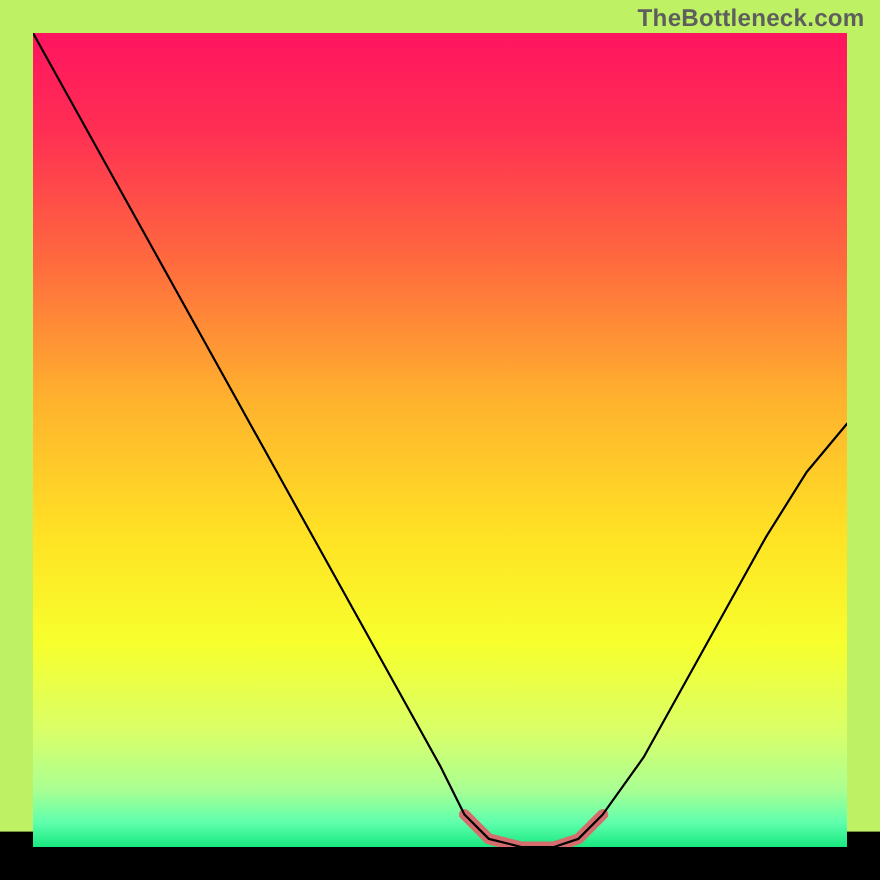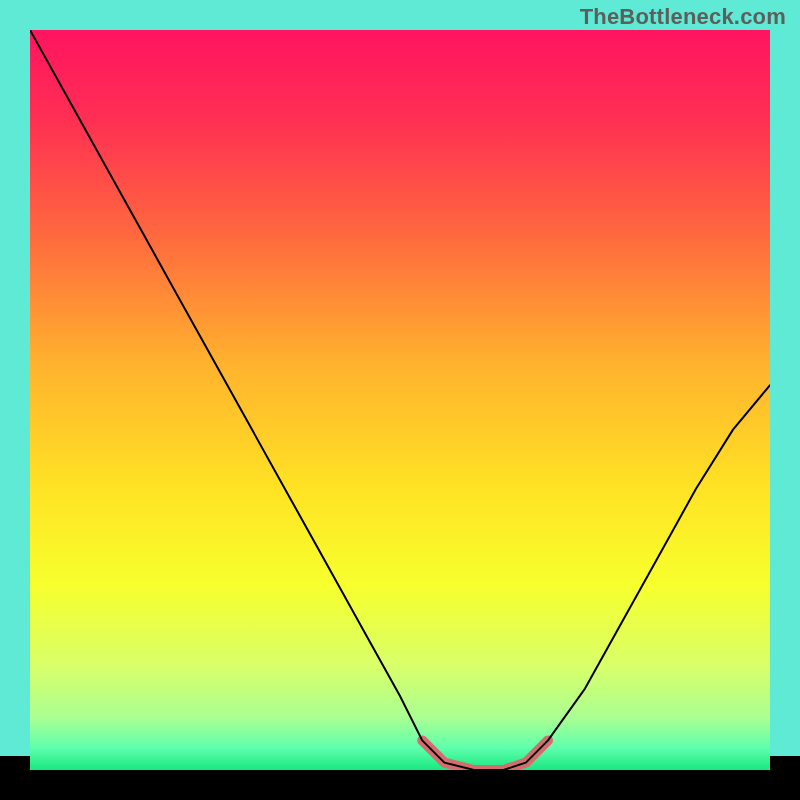--- a/index.html
+++ b/index.html
@@ -8,21 +8,21 @@
     width: 800px;
     height: 800px;
     background: #000;
     overflow: hidden;
     font-family: Arial, Helvetica, sans-serif;
   }
   .stage {
     position: relative;
     width: 800px;
     height: 756px;
-    background: #5eead4;
+    background: #bef264;
   }
   .watermark {
     position: absolute;
     top: 4px;
     right: 14px;
     color: #5e5e5e;
     font-size: 22px;
     font-weight: 600;
     letter-spacing: 0.2px;
     z-index: 10;

